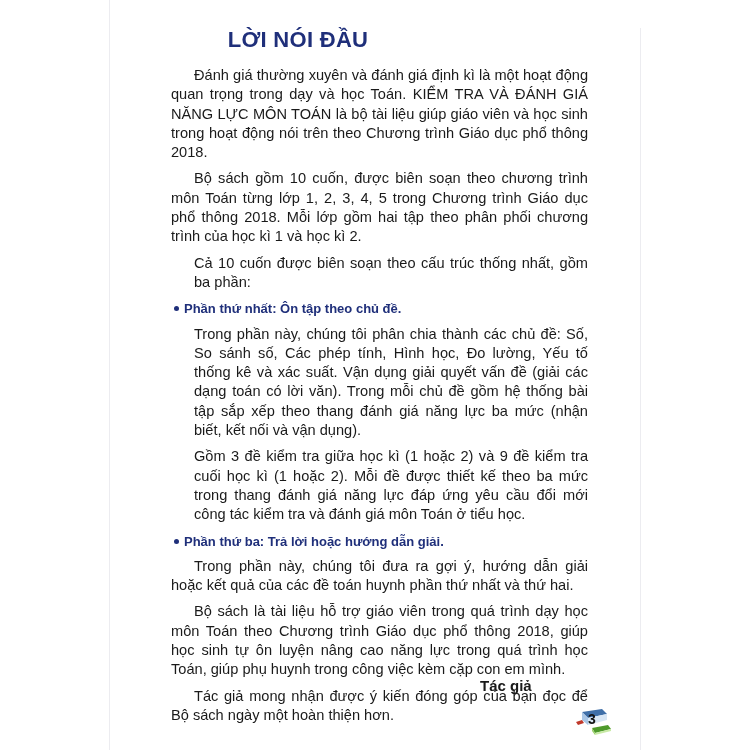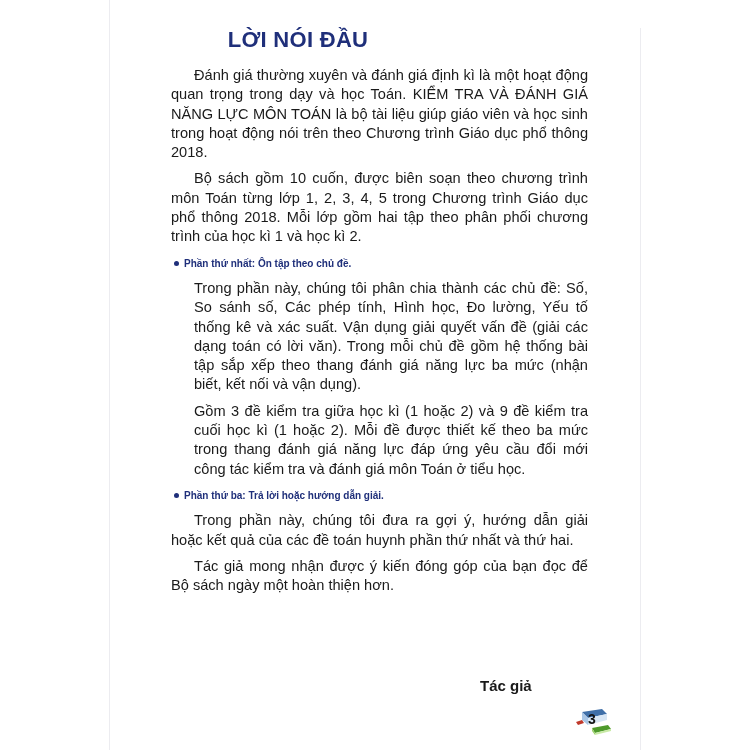--- a/index.html
+++ b/index.html
@@ -58,21 +58,21 @@
       text-indent: 23px;
     }
     .sub {
       padding-left: 23px;
     }
     .section-head {
       margin: 1px 0 6px 0 !important;
       padding-left: 14px;
       font-weight: bold;
       color: #1f2f7a;
-      font-size: 10px;
+      font-size: 13px;
     }
     .bullet {
       display: inline-block;
       width: 5px;
       height: 5px;
       border-radius: 50%;
       background: #1f2f7a;
       margin-right: 5px;
       vertical-align: middle;
       position: relative;
@@ -106,29 +106,31 @@
 <body>
 
 <div class="page-edge-left"></div>
 <div class="page-edge-right"></div>
 
 <h1 class="title" style="margin:0;">LỜI NÓI ĐẦU</h1>
 
 <div class="content">
   <p class="indent">Đánh giá thường xuyên và đánh giá định kì là một hoạt động quan trọng trong dạy và học Toán. KIỂM TRA VÀ ĐÁNH GIÁ NĂNG LỰC MÔN TOÁN là bộ tài liệu giúp giáo viên và học sinh trong hoạt động nói trên theo Chương trình Giáo dục phổ thông 2018.</p>
   <p class="indent">Bộ sách gồm 10 cuốn, được biên soạn theo chương trình môn Toán từng lớp 1, 2, 3, 4, 5 trong Chương trình Giáo dục phổ thông 2018. Mỗi lớp gồm hai tập theo phân phối chương trình của học kì 1 và học kì 2.</p>
+  <p class="sub">Cả 10 cuốn được biên soạn theo cấu trúc thống nhất, gồm ba phần:</p>
 
   <p class="section-head"><span class="bullet"></span><span>Phần thứ nhất: Ôn tập theo chủ đề.</span></p>
   <p class="sub">Trong phần này, chúng tôi phân chia thành các chủ đề: Số, So sánh số, Các phép tính, Hình học, Đo lường, Yếu tố thống kê và xác suất. Vận dụng giải quyết vấn đề (giải các dạng toán có lời văn). Trong mỗi chủ đề gồm hệ thống bài tập sắp xếp theo thang đánh giá năng lực ba mức (nhận biết, kết nối và vận dụng).</p>
 
   <p class="sub">Gồm 3 đề kiểm tra giữa học kì (1 hoặc 2) và 9 đề kiểm tra cuối học kì (1 hoặc 2). Mỗi đề được thiết kế theo ba mức trong thang đánh giá năng lực đáp ứng yêu cầu đổi mới công tác kiểm tra và đánh giá môn Toán ở tiểu học.</p>
 
   <p class="section-head"><span class="bullet"></span><span>Phần thứ ba: Trả lời hoặc hướng dẫn giải.</span></p>
   <p class="indent">Trong phần này, chúng tôi đưa ra gợi ý, hướng dẫn giải hoặc kết quả của các đề toán huynh phần thứ nhất và thứ hai.</p>
 
+  <p class="indent">Bộ sách là tài liệu hỗ trợ giáo viên trong quá trình dạy học môn Toán theo Chương trình Giáo dục phổ thông 2018, giúp học sinh tự ôn luyện nâng cao năng lực trong quá trình học Toán, giúp phụ huynh trong công việc kèm cặp con em mình.</p>
   <p class="indent">Tác giả mong nhận được ý kiến đóng góp của bạn đọc để Bộ sách ngày một hoàn thiện hơn.</p>
 </div>
 
 <div class="author">Tác giả</div>
 
 <div class="page-num">
   <svg width="36" height="28" viewBox="0 0 36 28" style="position:absolute;left:0;top:0;">
     <path d="M6 4 L26 1 L31 6 L12 10 Z" fill="#3f6fa8"></path>
     <path d="M6 4 L12 10 L12 17 L6 12 Z" fill="#a9c6e6"></path>
     <path d="M12 10 L31 6 L31 12 L12 17 Z" fill="#d7e6f5"></path>

